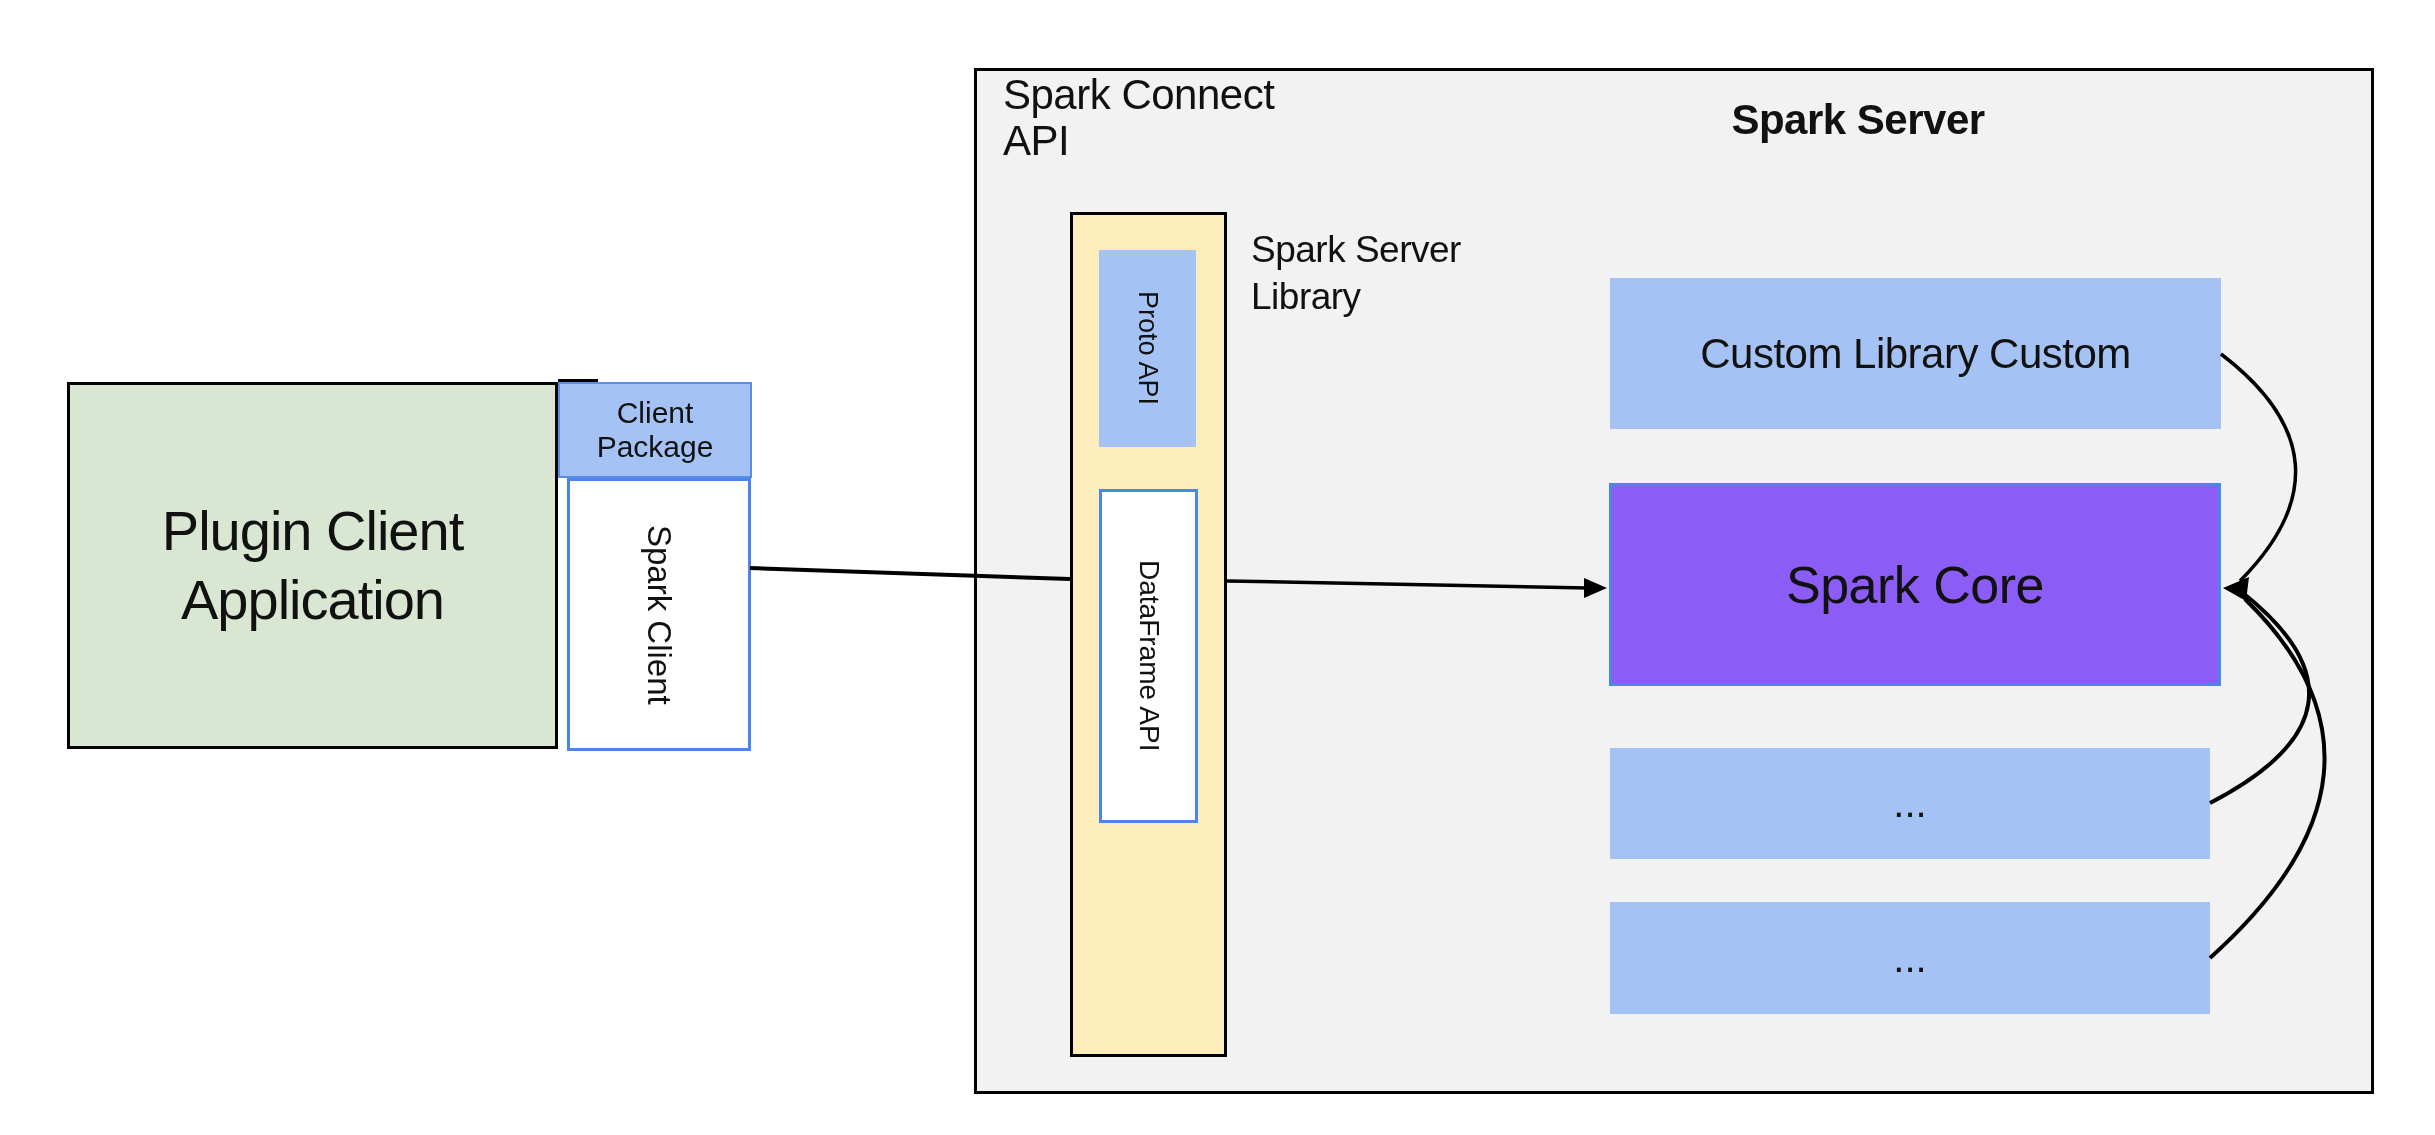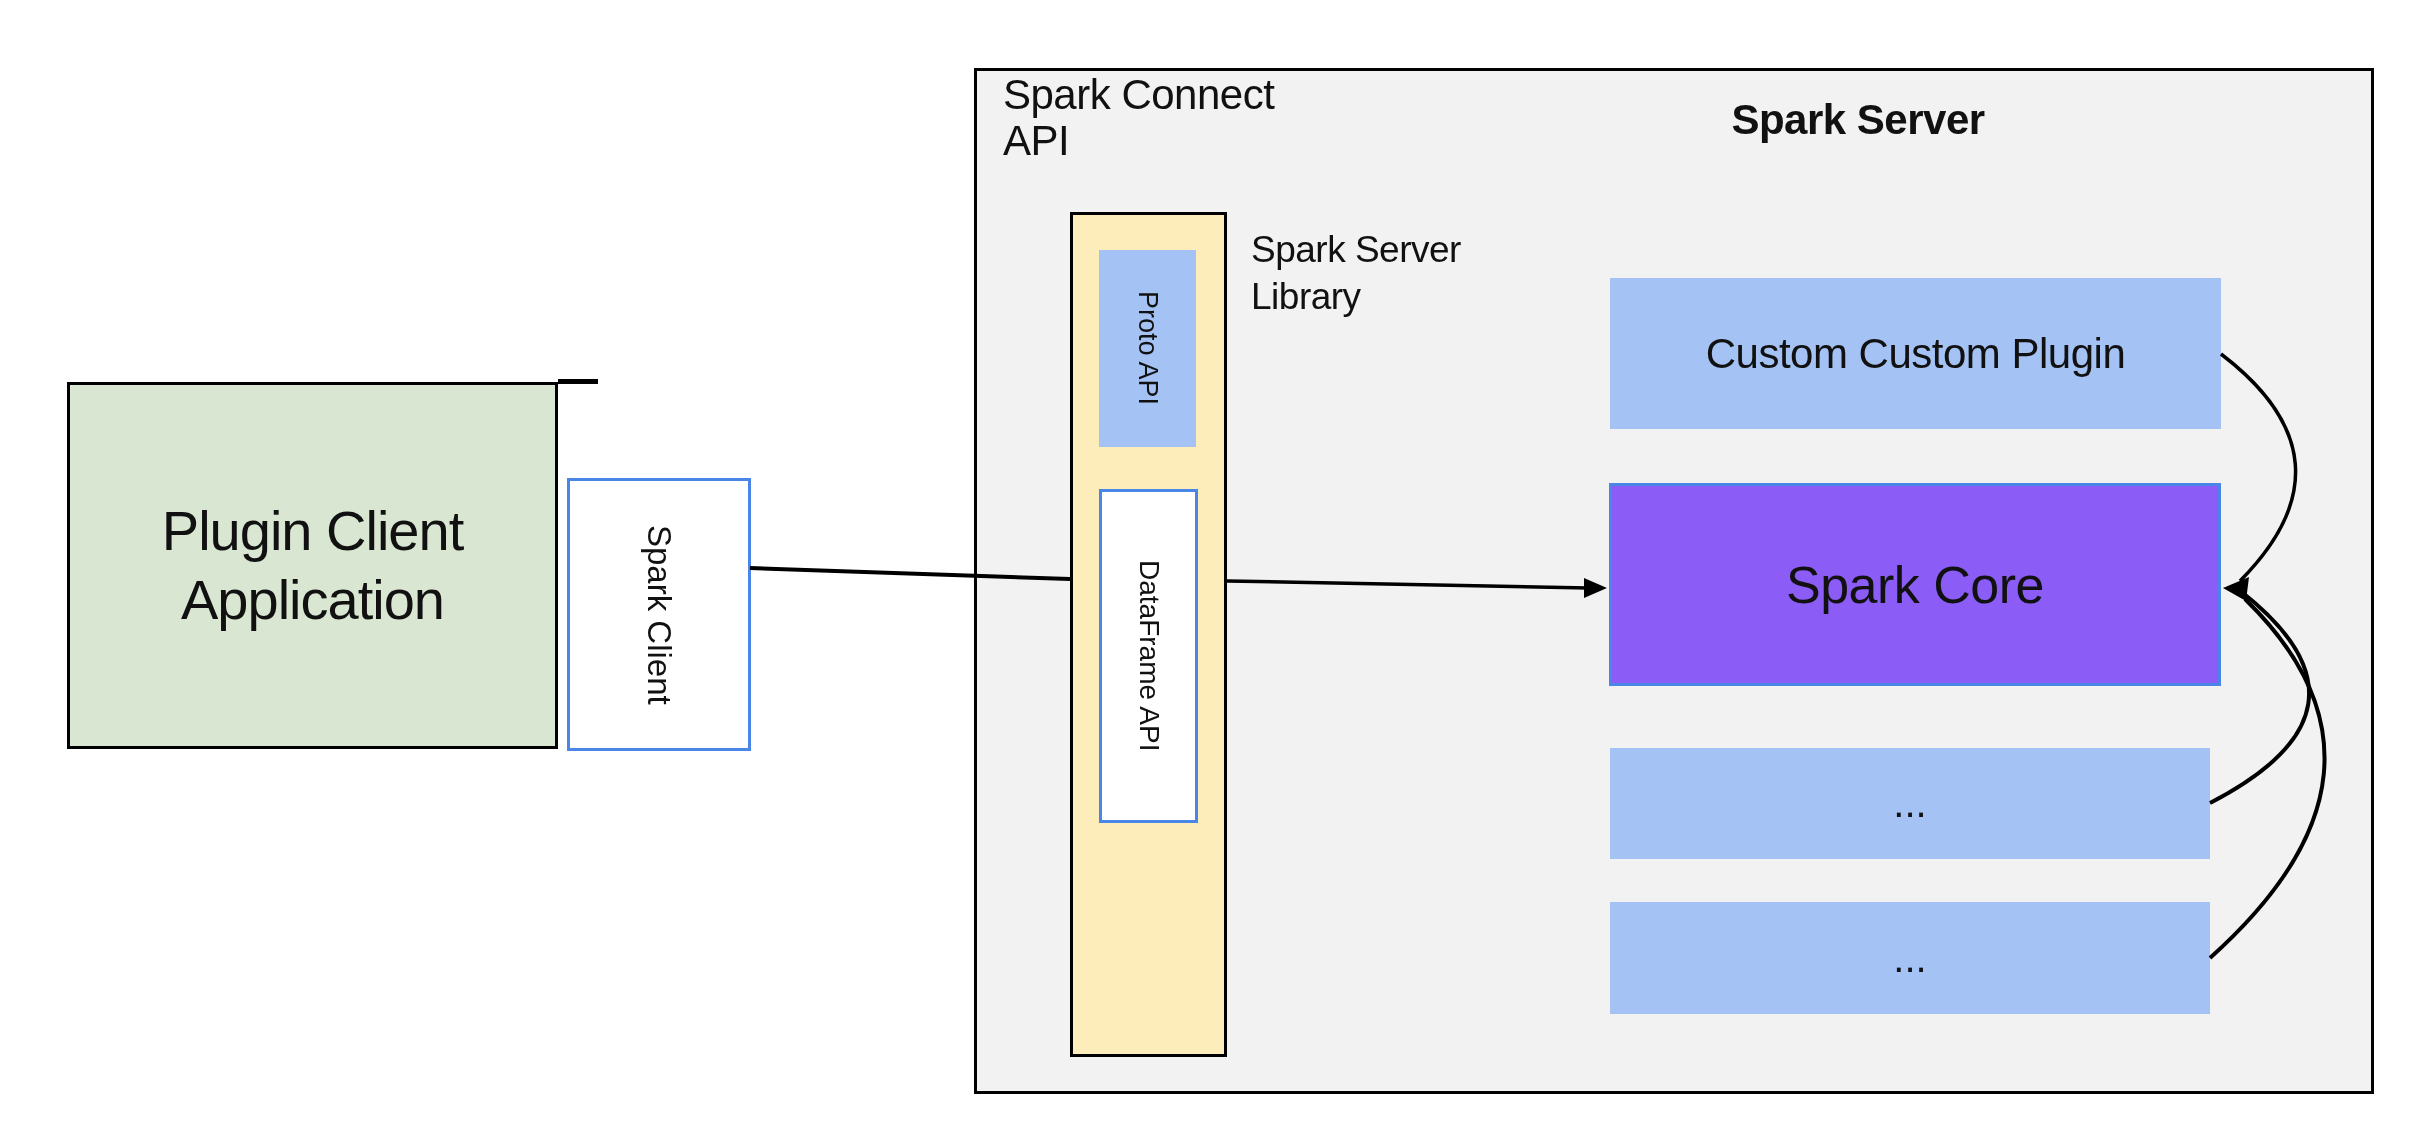--- a/index.html
+++ b/index.html
@@ -61,39 +61,43 @@
 <body>
 
 <div id="canvas">
 
   <div class="abs gray-panel"></div>
 
   <div class="abs green-box center">
     <span>Plugin Client Application</span>
   </div>
   <div class="abs border-artifact"></div>
+  <div class="abs package-box center pre">
+    <span>Client
+Package</span>
+  </div>
   <div class="abs client-box center">
     <span class="vtext">Spark Client</span>
   </div>
 
   <div class="abs connect-title pre">Spark Connect
 API</div>
   <div class="abs yellow-box"></div>
   <div class="abs proto-box center">
     <span class="vtext">Proto API</span>
   </div>
   <div class="abs dataframe-box center">
     <span class="vtext">DataFrame API</span>
   </div>
   <div class="abs library-label pre">Spark Server
 Library</div>
 
   <div class="abs server-title">Spark Server</div>
   <div class="abs plugin-box center">
-    <span>Custom Custom Plugin</span>
+    <span>Custom Library Custom</span>
   </div>
   <div class="abs core-box center">
     <span>Spark Core</span>
   </div>
   <div class="abs dots-box-1 center">
     <span>...</span>
   </div>
   <div class="abs dots-box-2 center">
     <span>...</span>
   </div>

